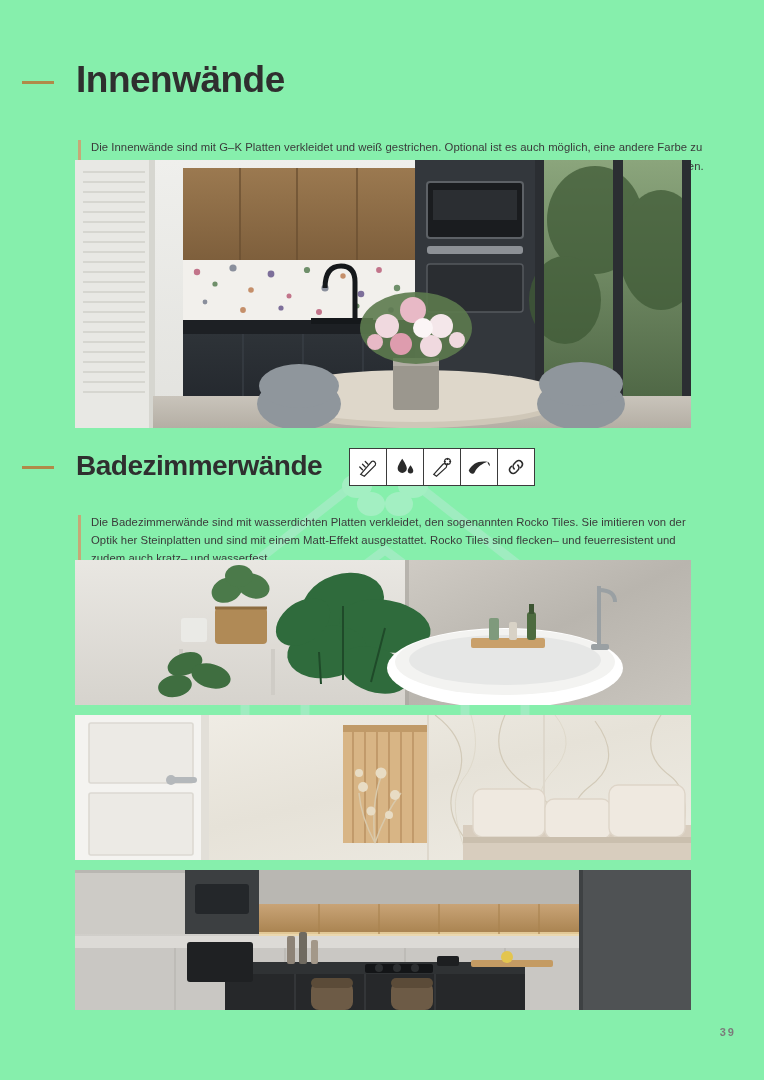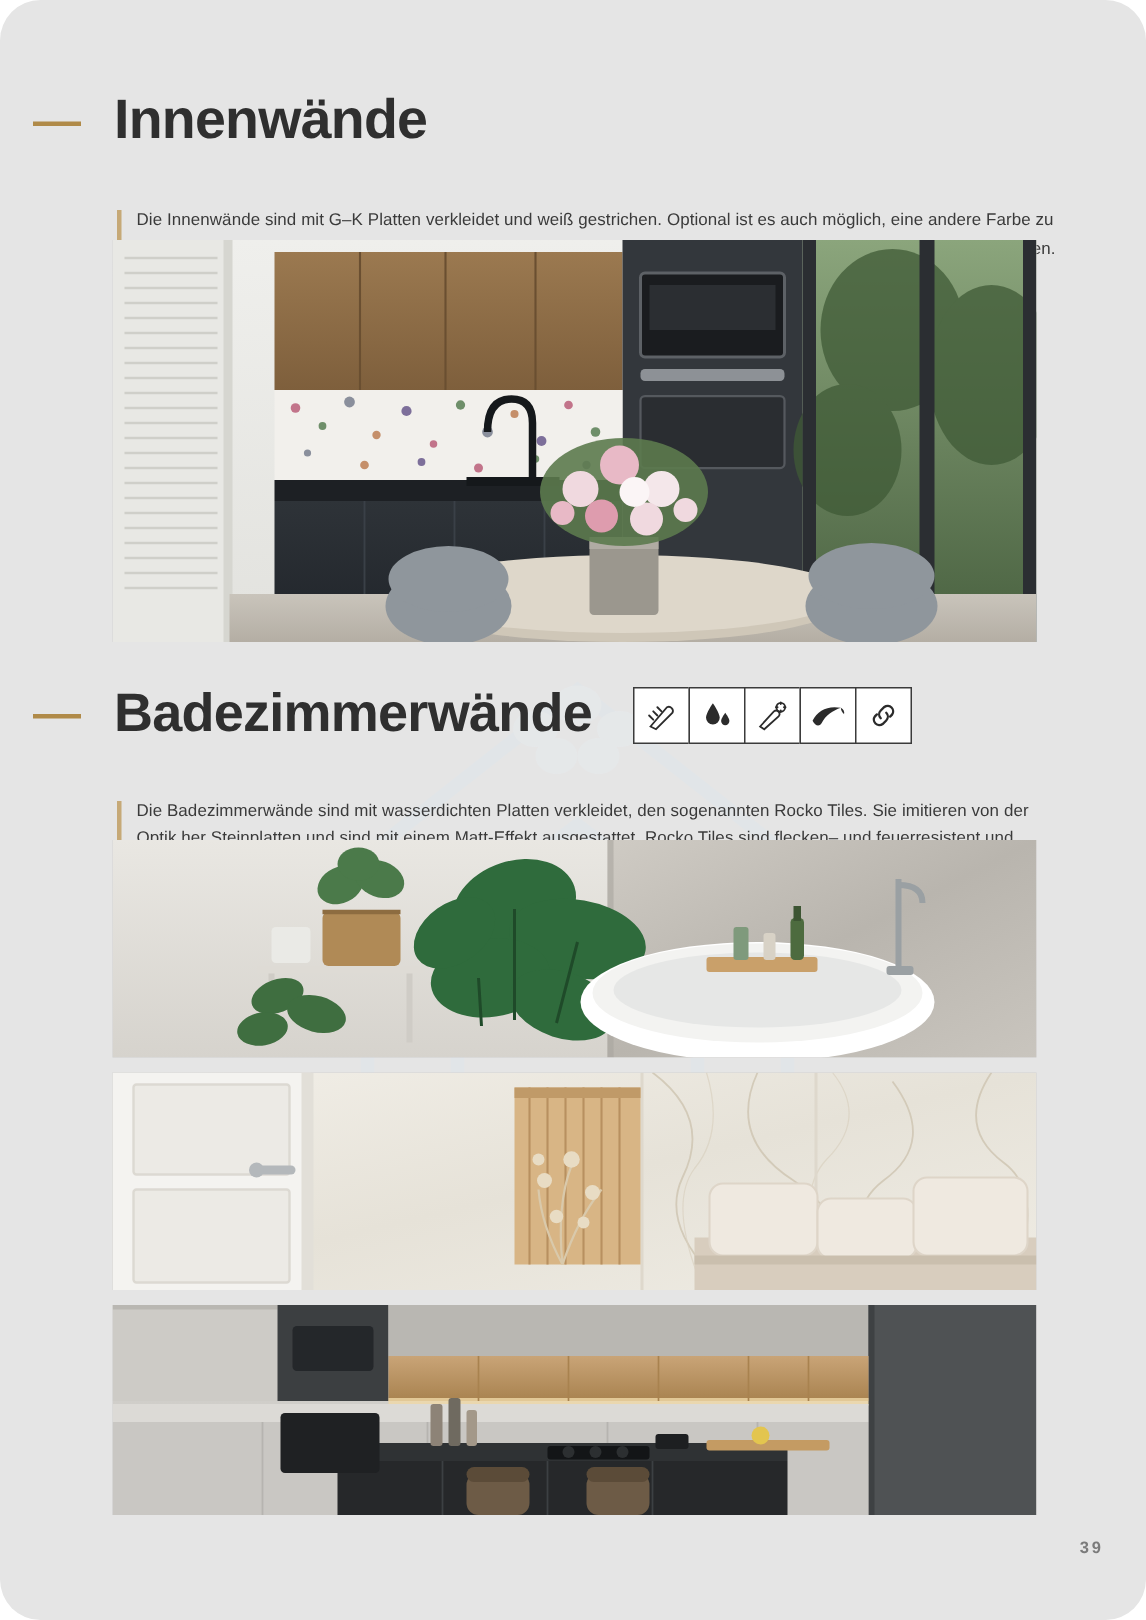--- a/index.html
+++ b/index.html
@@ -12,22 +12,21 @@
     height: 1080px;
     position: relative;
     font-family: "Liberation Sans", sans-serif;
     color: #2b2b2b;
     overflow: hidden;
   }
 
   .page {
     position: absolute;
     inset: 0;
-    background: #e5e5e5;
-    border-radius: 27px;
+    background: #86efac;
   }
 
   
   .watermark {
     position: absolute;
     left: 185px;
     top: 420px;
     width: 400px;
     height: 310px;
     opacity: 0.30;
@@ -58,21 +57,21 @@
     flex: none;
   }
   .head-title {
     font-size: 37px;
     line-height: 1.05;
     font-weight: 700;
     letter-spacing: -0.5px;
     color: #2f2f2f;
     white-space: nowrap;
   }
-  .head-title.small { font-size: 36px; }
+  .head-title.small { font-size: 28px; }
 
   
   .icon-strip {
     display: flex;
     margin-left: 28px;
     margin-top: 4px;
   }
   .icon-box {
     width: 36px;
     height: 36px;

